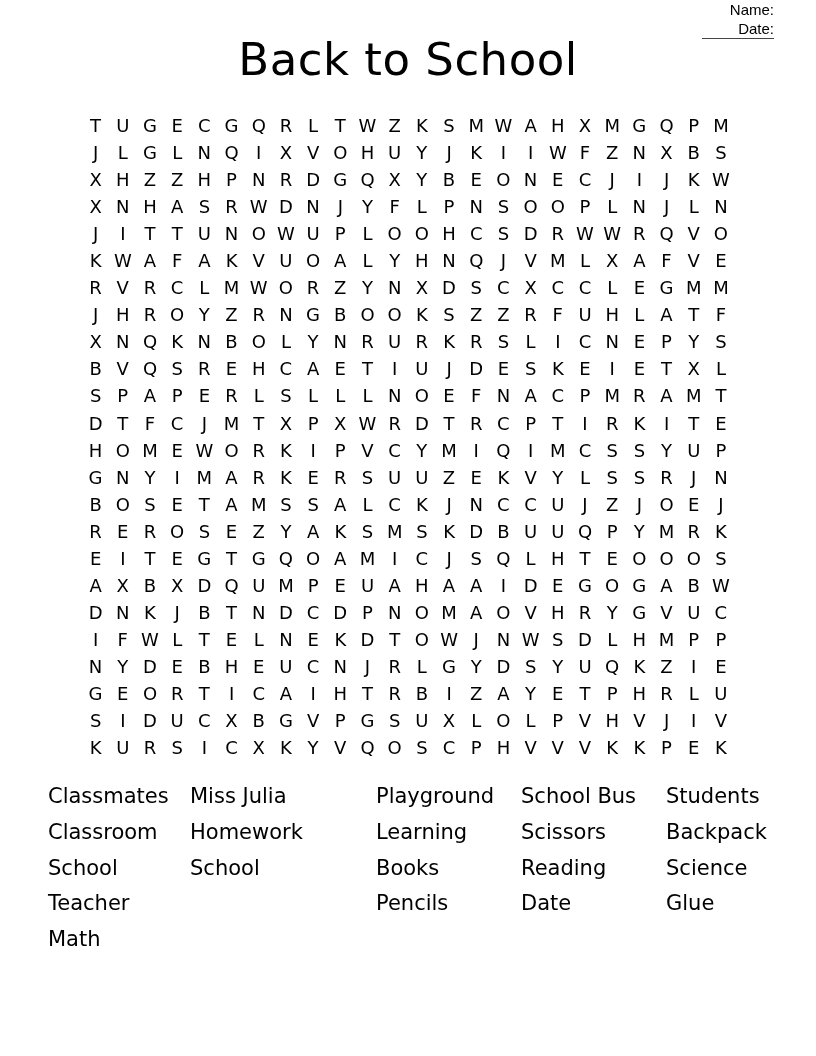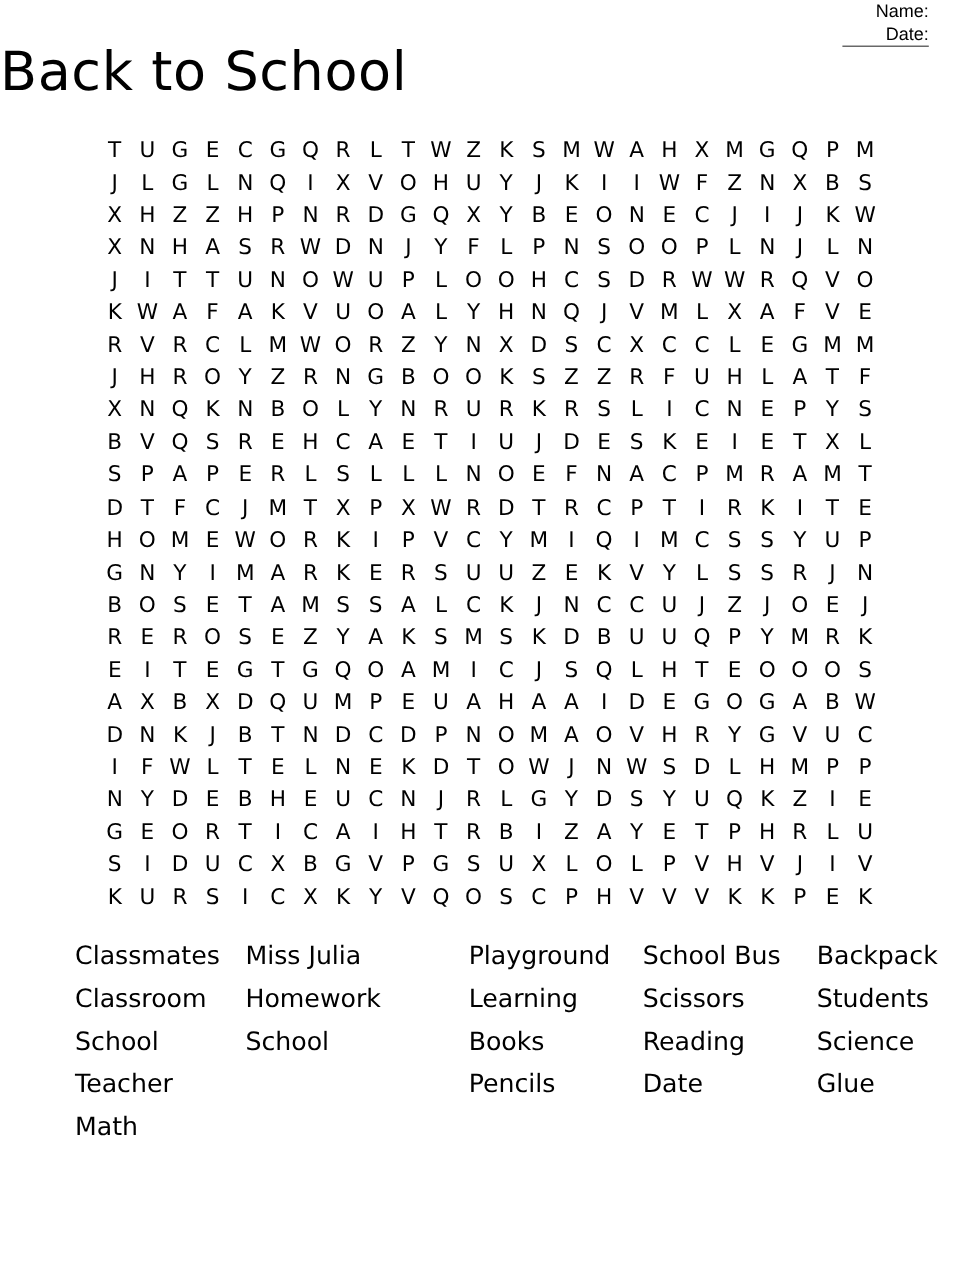--- a/index.html
+++ b/index.html
@@ -47,20 +47,21 @@
     width: 72px;
     margin-left: 8px;
   }
 
   
   .title {
     position: absolute;
     top: 33px;
     left: 0;
     width: 100%;
+    text-align: center;
     font-size: 45px;
     font-weight: 500;
     letter-spacing: 0.5px;
   }
 
   
   .grid {
     position: absolute;
     left: 82px;
     top: 112px;
@@ -79,21 +80,20 @@
 
   
   .words {
     position: absolute;
     left: 48px;
     top: 779px;
     right: 20px;
     display: flex;
     font-size: 21px;
     font-weight: 500;
-    justify-content: center;
   }
   .word-col { flex: 0 0 auto; }
   .word-col-0 { width: 142px; }
   .word-col-1 { width: 145px; }
   .word-col-2 { width: 145px; margin-left: 41px; }
   .word-col-3 { width: 145px; }
   .word-col-4 { width: auto; }
   .word-item {
     line-height: 35.8px;
     white-space: nowrap;
@@ -757,18 +757,18 @@
       <div class="word-item">Books</div>
       <div class="word-item">Pencils</div>
     </div>
     <div class="word-col word-col-3">
       <div class="word-item">School Bus</div>
       <div class="word-item">Scissors</div>
       <div class="word-item">Reading</div>
       <div class="word-item">Date</div>
     </div>
     <div class="word-col word-col-4">
+      <div class="word-item">Students</div>
       <div class="word-item">Backpack</div>
-      <div class="word-item">Students</div>
       <div class="word-item">Science</div>
       <div class="word-item">Glue</div>
     </div>
   </div>
 
 </body></html>

